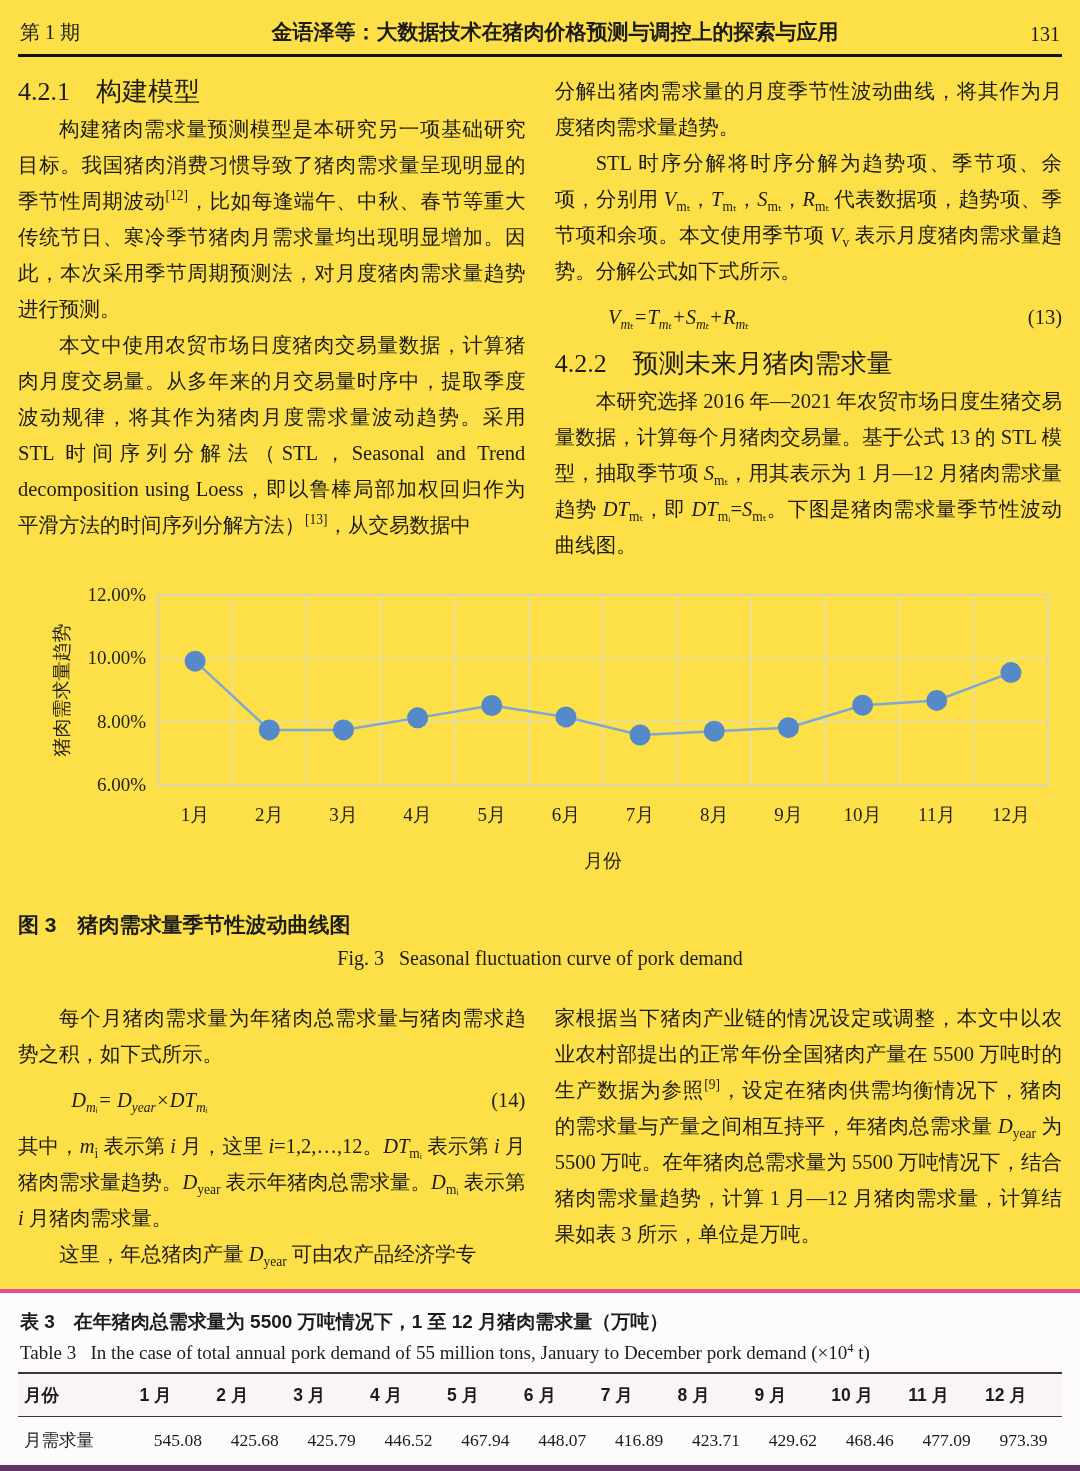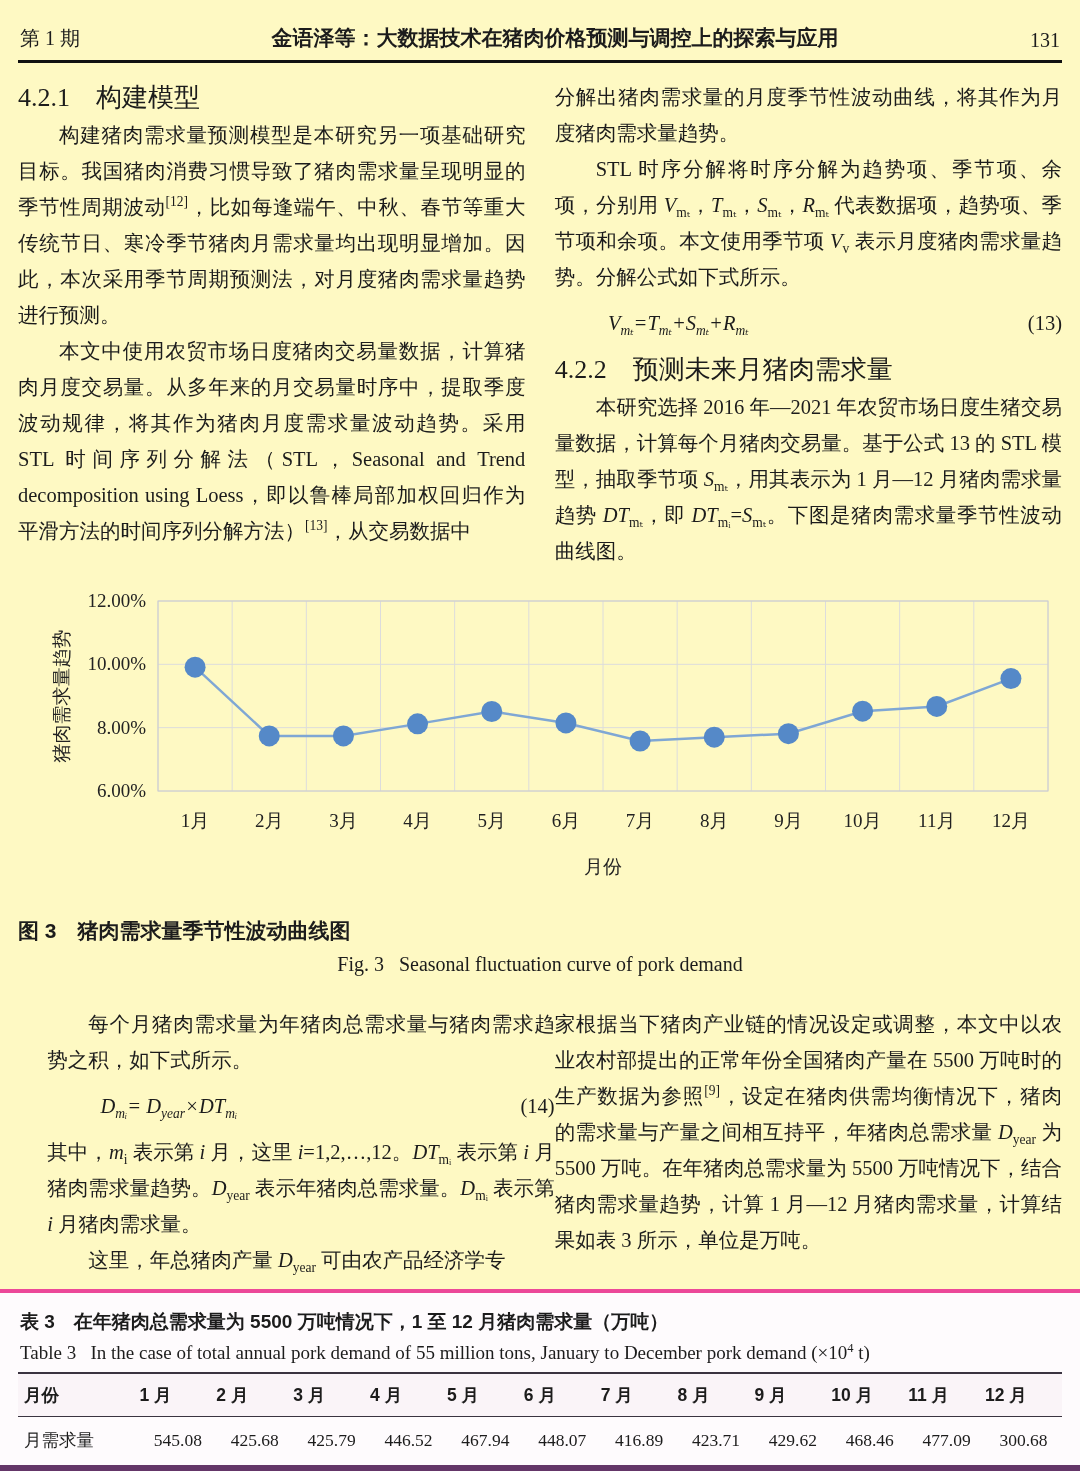--- a/index.html
+++ b/index.html
@@ -1,19 +1,19 @@
 <!DOCTYPE html>
 <html lang="zh"><head>
 <meta charset="utf-8">
 <style>
   * { margin:0; padding:0; box-sizing:border-box; }
   html,body { background:#ffffff; }
   .page {
-    width:1080px; height:1471px; margin:0 auto; background:#fef9c3;
-    padding:22px 18px 0 18px;
+    width:1080px; height:1471px; margin:0 auto; background:#fde047;
+    padding:16px 18px 0 18px;
     display:flex; flex-direction:column;
     font-family:"Liberation Serif","DejaVu Serif",serif;
     color:#1c1c1c;
   }
   
   .page-header {
     display:flex; align-items:flex-end; justify-content:space-between;
     padding:2px 2px 8px 2px;
     border-bottom:3.5px solid #111;
   }
@@ -148,21 +148,21 @@
         <circle cx="742.4166666666667" cy="142.68333333333334" r="10.5" fill="#5589c8"></circle>
         <circle cx="816.5833333333334" cy="120.20000000000002" r="10.5" fill="#5589c8"></circle>
         <circle cx="890.75" cy="115.45" r="10.5" fill="#5589c8"></circle>
         <circle cx="964.9166666666667" cy="87.58333333333331" r="10.5" fill="#5589c8"></circle>
       </svg>
   </div>
 
   <div class="fig-cap-cn">图 3　猪肉需求量季节性波动曲线图</div>
   <div class="fig-cap-en">Fig. 3   Seasonal fluctuation curve of pork demand</div>
 
-  <div class="cols" style="margin-top:30px;justify-content:flex-end;">
+  <div class="cols" style="margin-top:30px;">
     <div class="col">
       <div class="para indent">每个月猪肉需求量为年猪肉总需求量与猪肉需求趋势之积，如下式所示。</div>
       <div class="formula">
         <span class="expr"><i>D</i><sub>mᵢ</sub>= <i>D</i><sub>year</sub>×<i>DT</i><sub>mᵢ</sub></span>
         <span class="fnum">(14)</span>
       </div>
       <div class="para">其中，<i>m</i><sub>i</sub> 表示第 <i>i</i> 月，这里 <i>i</i>=1,2,…,12。<i>DT</i><sub>mᵢ</sub> 表示第 <i>i</i> 月猪肉需求量趋势。<i>D</i><sub>year</sub> 表示年猪肉总需求量。<i>D</i><sub>mᵢ</sub> 表示第 <i>i</i> 月猪肉需求量。</div>
       <div class="para indent">这里，年总猪肉产量 <i>D</i><sub>year</sub> 可由农产品经济学专</div>
     </div>
     <div class="col">
@@ -198,19 +198,19 @@
             <td>425.68</td>
             <td>425.79</td>
             <td>446.52</td>
             <td>467.94</td>
             <td>448.07</td>
             <td>416.89</td>
             <td>423.71</td>
             <td>429.62</td>
             <td>468.46</td>
             <td>477.09</td>
-            <td>300.68</td>
+            <td>973.39</td>
           </tr>
       </tbody>
     </table>
   </div>
 
 </div>
 
 </body></html>

